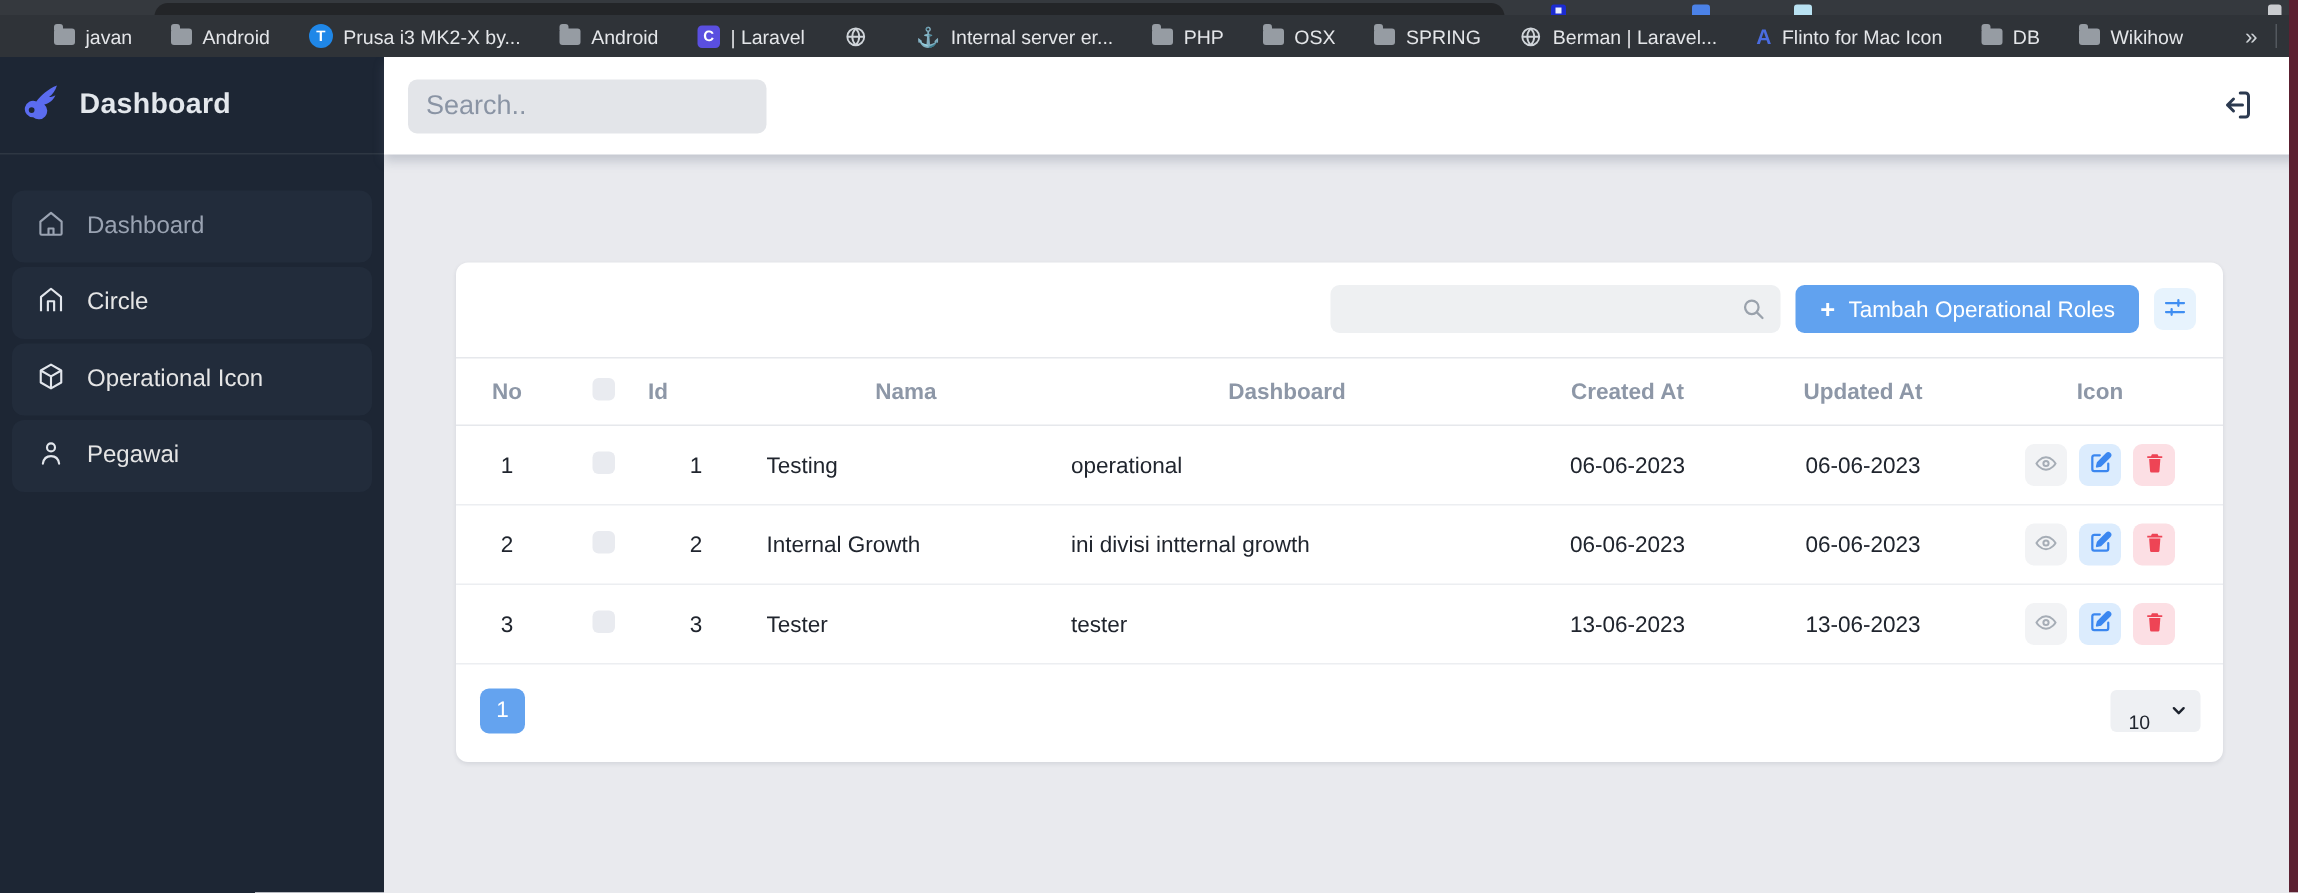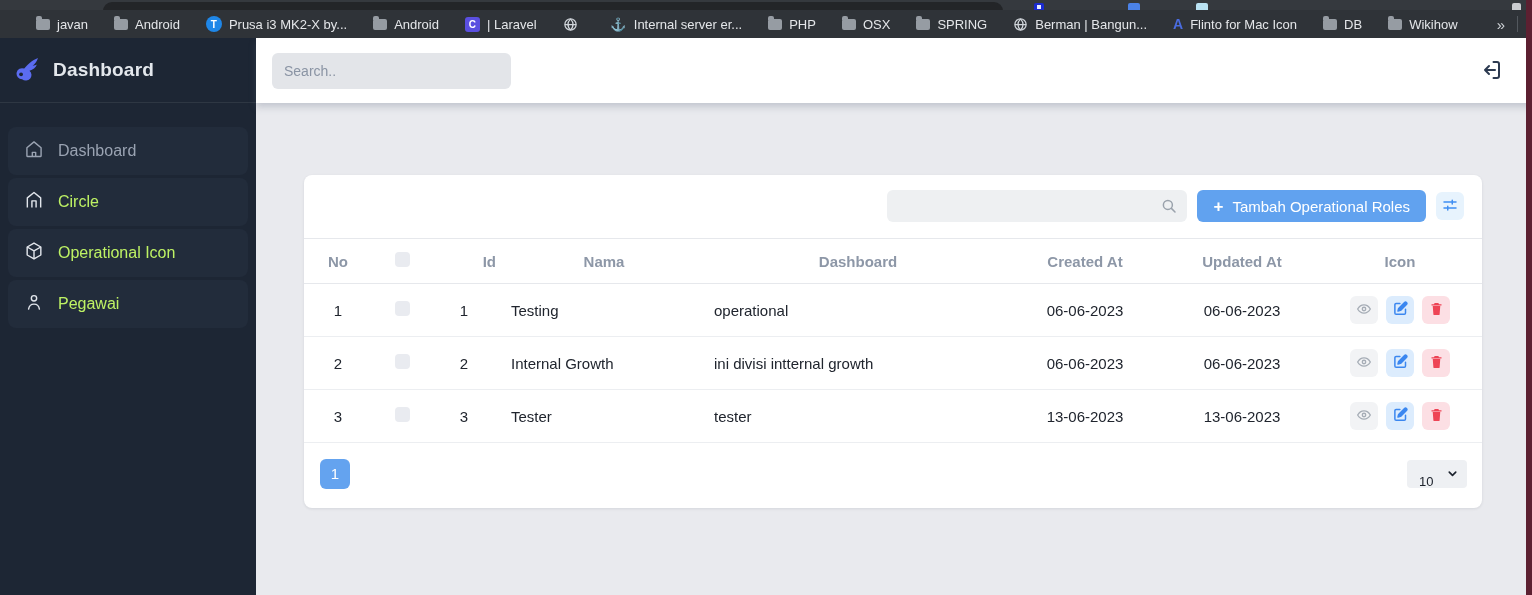--- a/index.html
+++ b/index.html
@@ -41,29 +41,29 @@
 
   
   .app { position:absolute; top:38px; left:0; width:1532px; height:557px; display:flex; }
 
   .sidebar { width:256px; flex:none; background:#1d2634; color:#e2e6ec; }
   .brand { height:65px; display:flex; align-items:center; gap:12px; padding:0 14px;
            border-bottom:1px solid rgba(255,255,255,0.08); }
   .brand-title { font-size:19px; font-weight:bold; color:#e3e7ec; letter-spacing:.2px; }
   .nav { margin:24px 8px 0 8px; }
   .nav-item { height:48px; display:flex; align-items:center; gap:14px; padding:0 16px; background:#222c3b;
-              border-radius:8px; margin-bottom:3px; font-size:16px; cursor:pointer; color:#bef264; }
+              border-radius:8px; margin-bottom:3px; font-size:16px; cursor:pointer; color:#e5e5e5; }
   .nav-item.dim { color:#9aa3b2; }
   .nav-item svg { flex:none; }
 
   .main { flex:1; position:relative; background:#e9eaee; }
   .header { position:relative; height:65px; background:#ffffff; z-index:3;
             box-shadow:0 4px 7px rgba(95,105,125,0.28); display:flex; align-items:center; }
   .hsearch { margin-left:16px; width:239px; height:36px; background:#e3e5e9; border:none; border-radius:6px;
-             padding:0 12px; font-size:14px; font-family:"Liberation Sans",sans-serif; color:#3a4250; outline:none; }
+             padding:0 12px; font-size:18px; font-family:"Liberation Sans",sans-serif; color:#3a4250; outline:none; }
   .hsearch::placeholder { color:#8a94a4; }
   .logout-btn { position:absolute; right:28px; top:20px; width:26px; height:26px; background:none; border:none;
                 cursor:pointer; display:flex; align-items:center; justify-content:center; }
 
   .content { position:absolute; top:65px; left:0; right:0; bottom:0; }
   .card { margin:72px 50px 0 48px; width:1178px; height:333px; background:#fff; border-radius:8px;
           box-shadow:0 1px 3px rgba(25,35,55,0.10); display:flex; flex-direction:column; }
 
   .toolbar { display:flex; align-items:center; justify-content:flex-end; gap:10px; padding:15px 18px 16px 16px; }
   .tsearch-wrap { position:relative; width:300px; height:32px; }
@@ -76,21 +76,21 @@
   .filter-btn { width:28px; height:28px; border:none; border-radius:6px; background:#e7f3fd; cursor:pointer;
                 display:flex; align-items:center; justify-content:center; }
 
   table.grid { width:100%; border-collapse:collapse; table-layout:fixed; }
   .grid th { height:45px; border-top:1px solid #e6e8ec; border-bottom:1px solid #e6e8ec; color:#8d97a7;
              font-size:15px; font-weight:600; text-align:center; }
   .grid td { height:53px; border-bottom:1px solid #eceef1; color:#20252e; font-size:15px; text-align:center; }
   .grid th.al, .grid td.al { text-align:left; }
   .grid td.nama { padding-left:15px; }
   .grid td.desk { padding-left:2px; }
-  .grid th.id-h { text-align:right; }
+  .grid th.id-h { text-align:left; }
   .rowcheck { display:inline-block; width:15px; height:15px; background:#e9ebf0; border-radius:4px; cursor:pointer; }
   .actions { display:flex; gap:8px; justify-content:center; }
   .abtn { width:28px; height:28px; border:none; border-radius:6px; cursor:pointer; display:flex; align-items:center;
           justify-content:center; padding:0; }
   .abtn.view { background:#f2f3f5; }
   .abtn.edit { background:#dcecfd; }
   .abtn.del  { background:#fcdfe4; }
 
   .cfooter { display:flex; align-items:center; flex:1; padding:0 15px 4px 16px; }
   .page-btn { width:30px; height:30px; background:#64a3ef; color:#fff; border:none; border-radius:6px;
@@ -162,21 +162,21 @@
       <span class="ic-folder"></span>
       <span>SPRING</span>
     </div>
     <div class="bm">
       <span class="ic-globe">
         <svg width="15" height="15" viewBox="0 0 24 24" fill="none" stroke="#cfd4d9" stroke-width="2">
           <circle cx="12" cy="12" r="9"></circle>
             <path d="M3 12h18M12 3c-5 5.5-5 12.5 0 18M12 3c5 5.5 5 12.5 0 18"></path>
         </svg>
       </span>
-      <span>Berman | Bangun...</span>
+      <span>Berman | Laravel...</span>
     </div>
     <div class="bm">
       <span class="ic-flinto">A</span>
       <span>Flinto for Mac Icon</span>
     </div>
     <div class="bm">
       <span class="ic-folder"></span>
       <span>DB</span>
     </div>
     <div class="bm">

